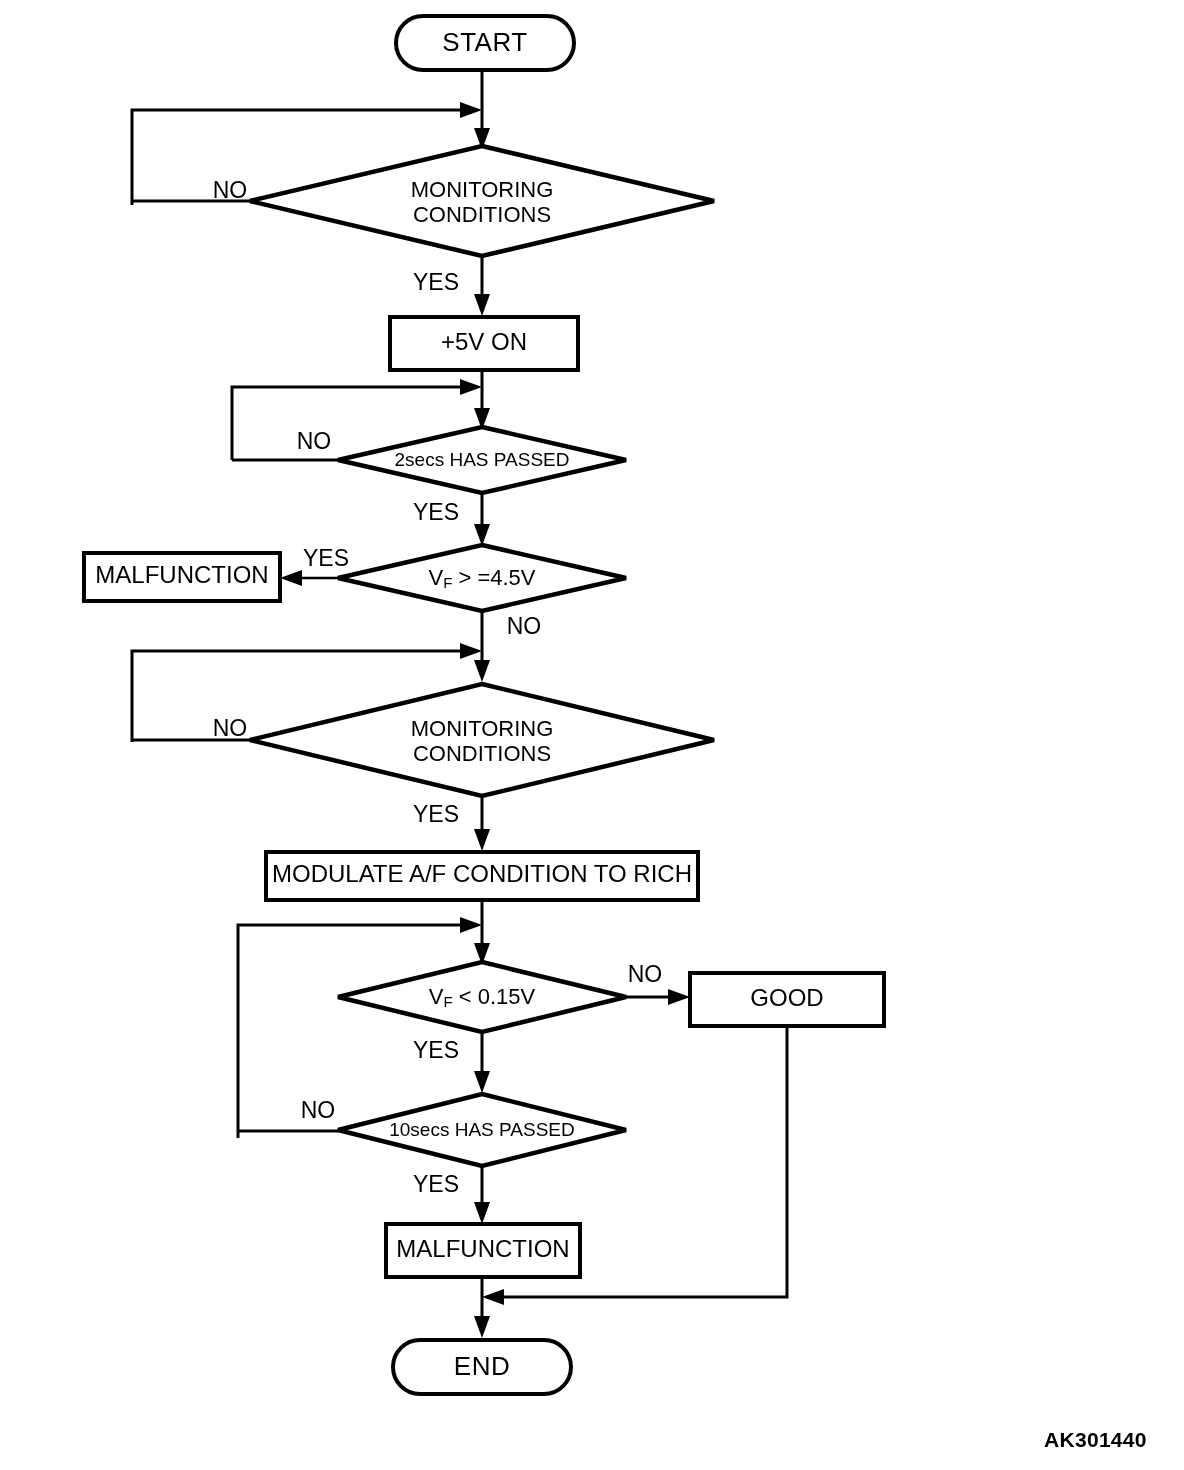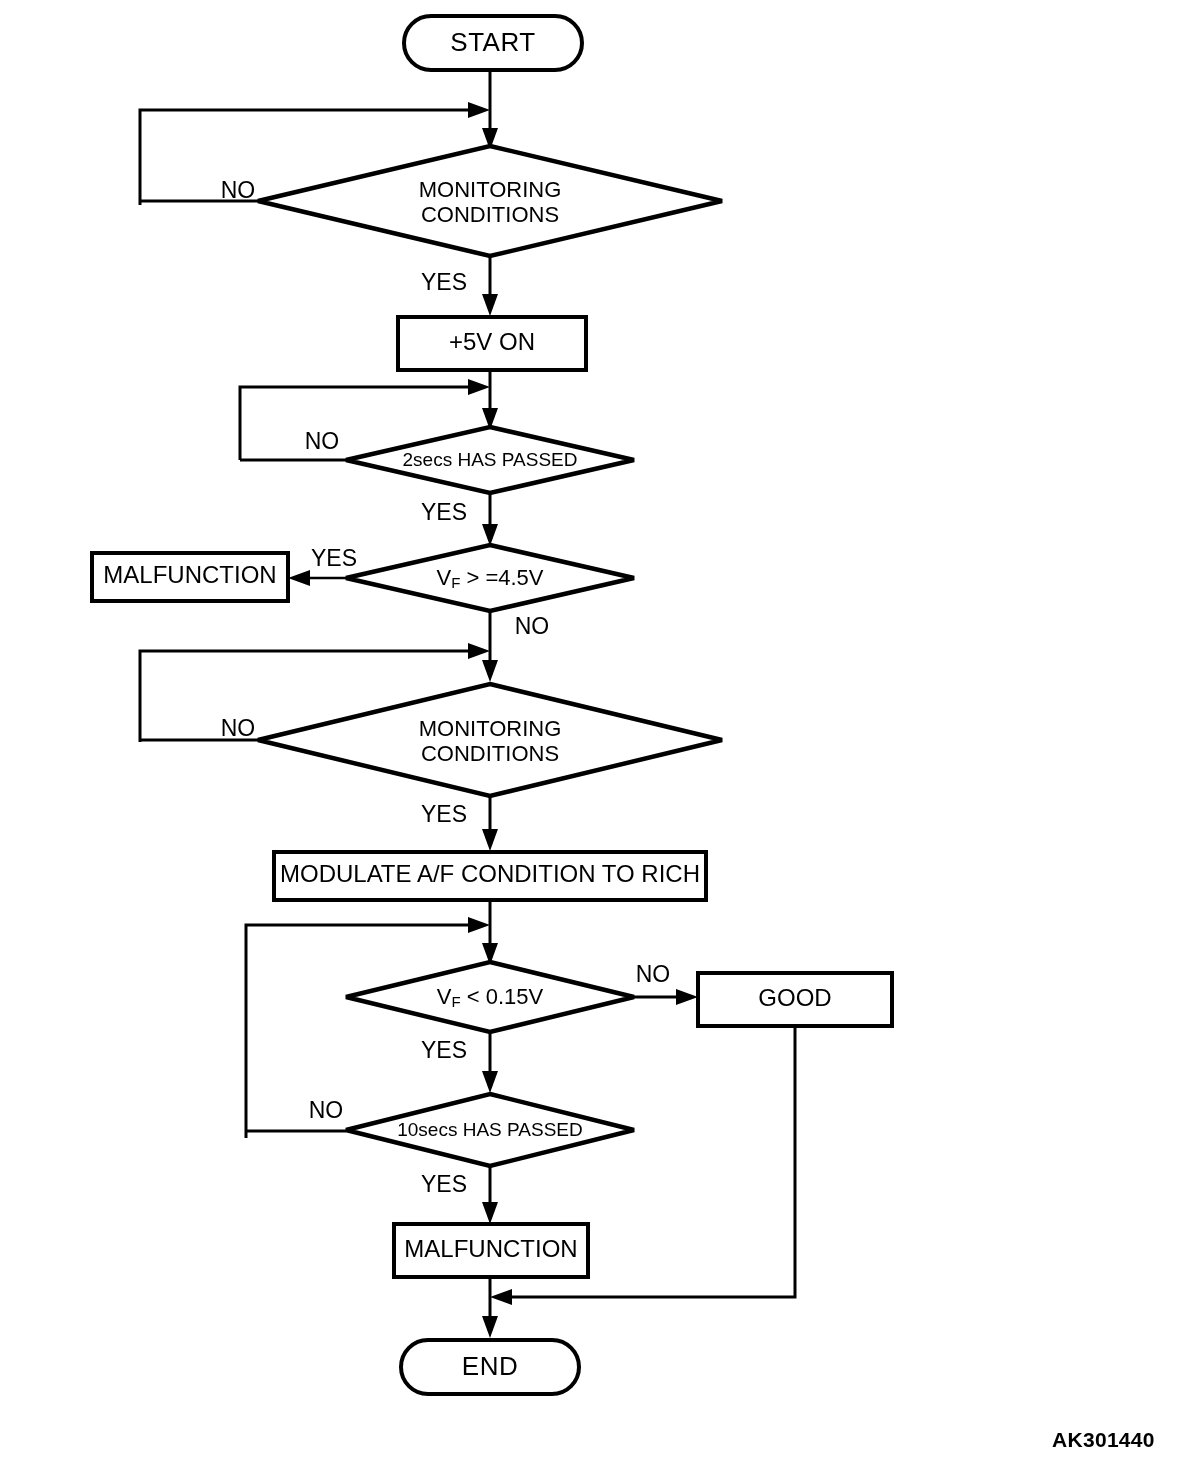--- a/index.html
+++ b/index.html
@@ -9,21 +9,21 @@
   }
   body {
     width: 1184px;
     height: 1470px;
     font-family: "Liberation Sans", sans-serif;
     position: relative;
     overflow: hidden;
   }
   #flow-root {
     position: absolute;
-    left: 16px;
+    left: 8px;
     top: 0;
     width: 1000px;
     height: 1470px;
   }
   svg {
     display: block;
   }
   .shape-stroke {
     fill: #ffffff;
     stroke: #000000;

